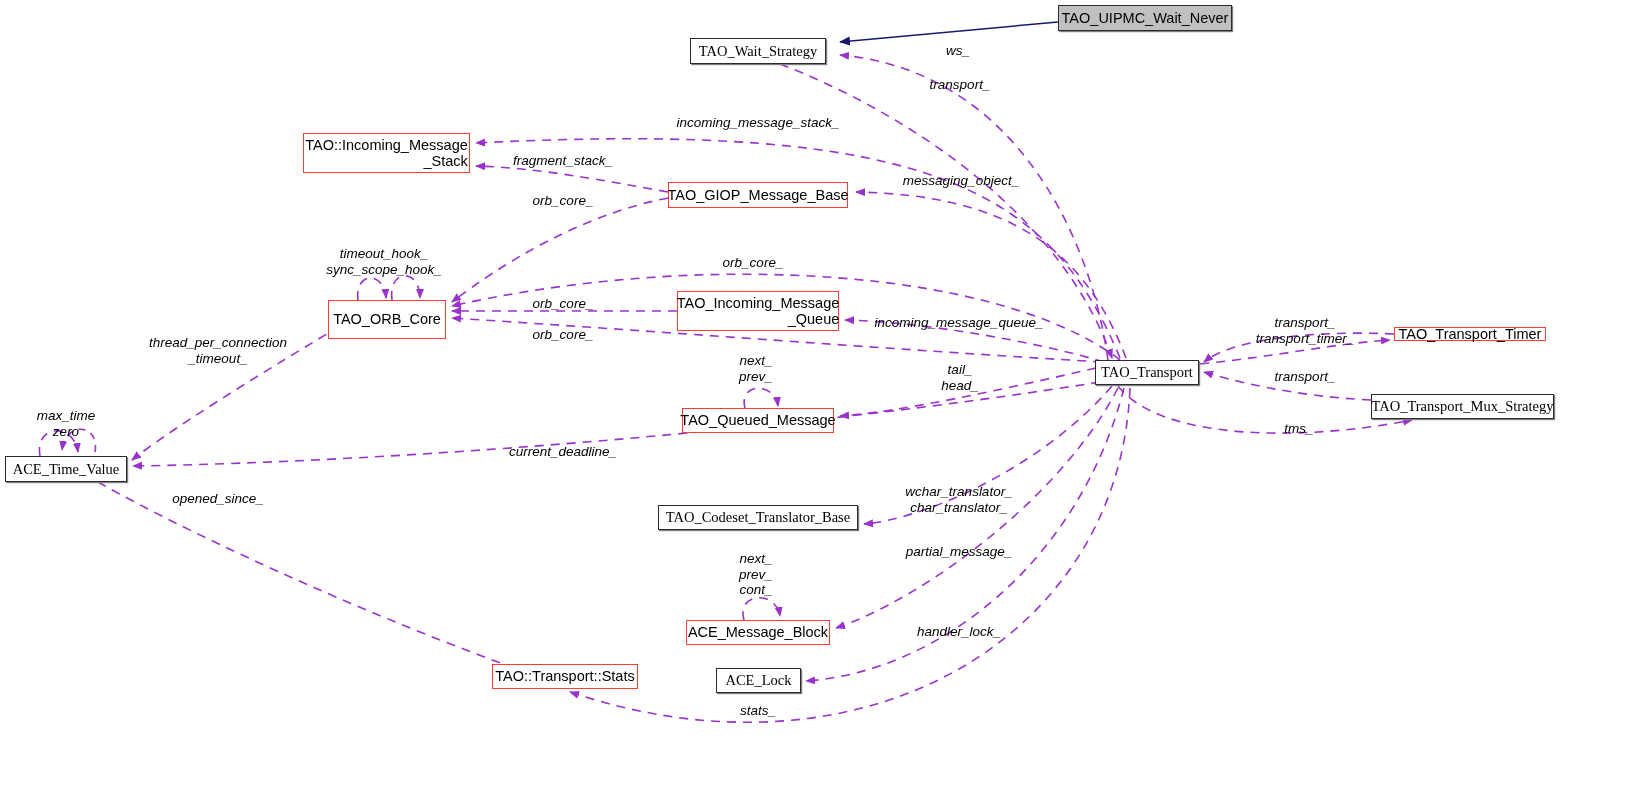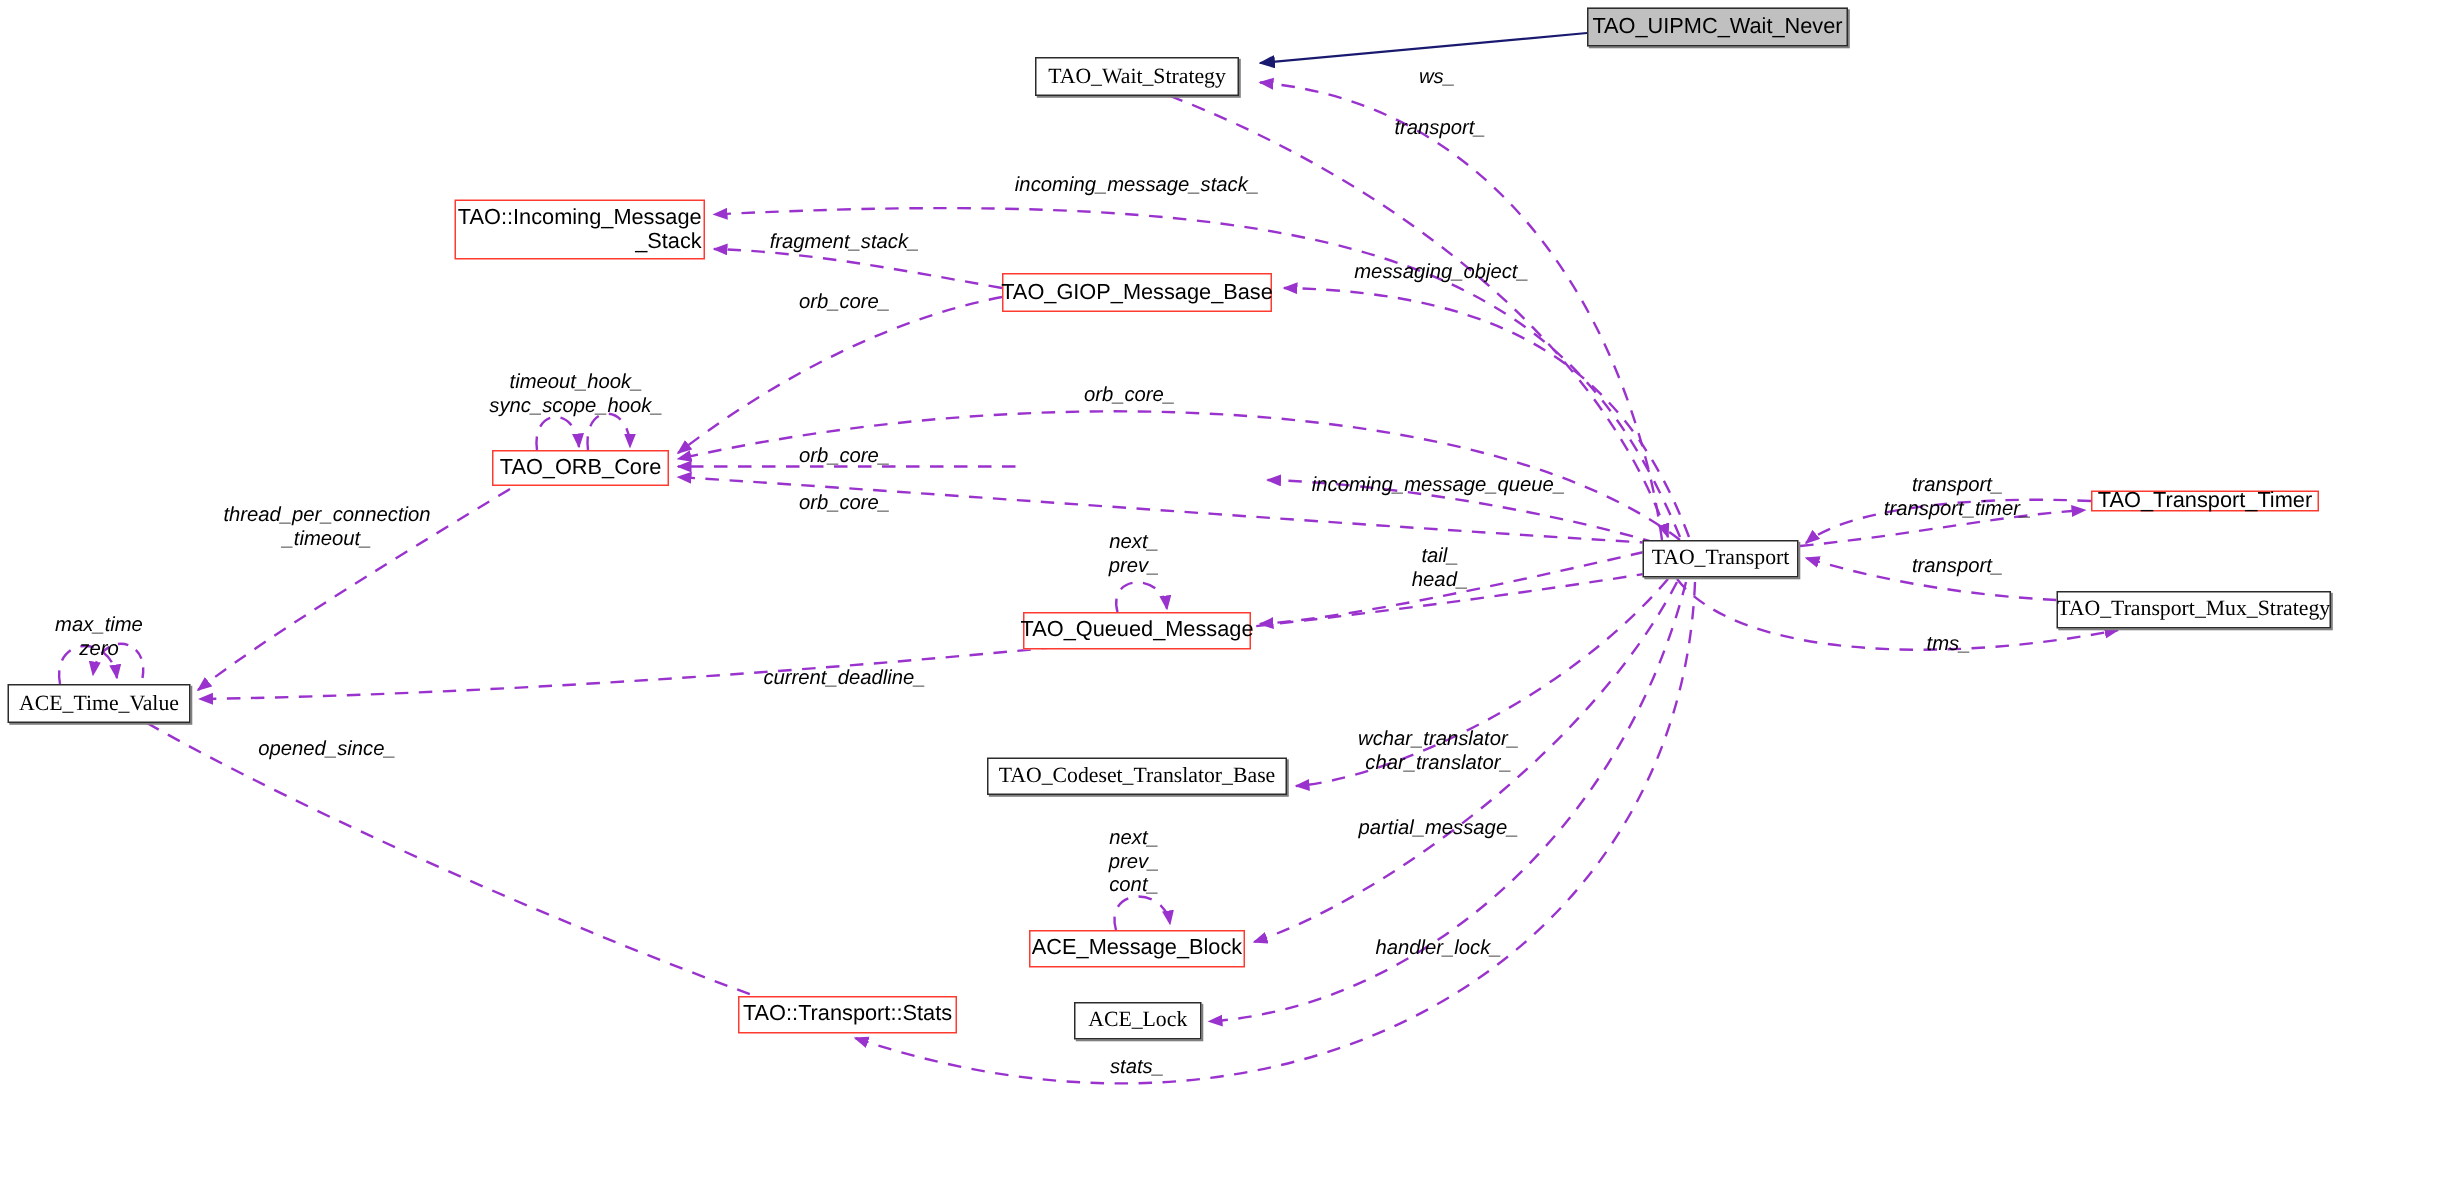--- a/index.html
+++ b/index.html
@@ -108,21 +108,23 @@
 
       <path d="M1130,388 C1120,640 860,790 570,692" marker-end="url(#arrP)"></path>
     </g>
   </svg>
 
   <div class="node cur" style="left:1058px;top:5px;width:174px;height:26px">TAO_UIPMC_Wait_Never</div>
   <div class="node black" style="left:690px;top:38px;width:136px;height:26px">TAO_Wait_Strategy</div>
   <div class="node red" style="left:303px;top:133px;width:167px;height:40px">TAO::Incoming_Message
 _Stack</div>
   <div class="node red" style="left:668px;top:182px;width:180px;height:26px">TAO_GIOP_Message_Base</div>
-  <div class="node red" style="left:328px;top:300px;width:118px;height:24px">TAO_ORB_Core</div>
+  <div class="node red" style="left:328px;top:300px;width:118px;height:39px">TAO_ORB_Core</div>
+  <div class="node red" style="left:677px;top:291px;width:162px;height:40px">TAO_Incoming_Message
+_Queue</div>
   <div class="node black" style="left:1095px;top:360px;width:104px;height:25px">TAO_Transport</div>
   <div class="node red" style="left:1394px;top:327px;width:152px;height:14px">TAO_Transport_Timer</div>
   <div class="node black" style="left:1371px;top:394px;width:183px;height:25px">TAO_Transport_Mux_Strategy</div>
   <div class="node red" style="left:682px;top:408px;width:152px;height:25px">TAO_Queued_Message</div>
   <div class="node black" style="left:5px;top:456px;width:122px;height:26px">ACE_Time_Value</div>
   <div class="node black" style="left:658px;top:505px;width:200px;height:25px">TAO_Codeset_Translator_Base</div>
   <div class="node red" style="left:686px;top:620px;width:144px;height:25px">ACE_Message_Block</div>
   <div class="node red" style="left:492px;top:664px;width:146px;height:25px">TAO::Transport::Stats</div>
   <div class="node black" style="left:716px;top:668px;width:85px;height:25px">ACE_Lock</div>
 

